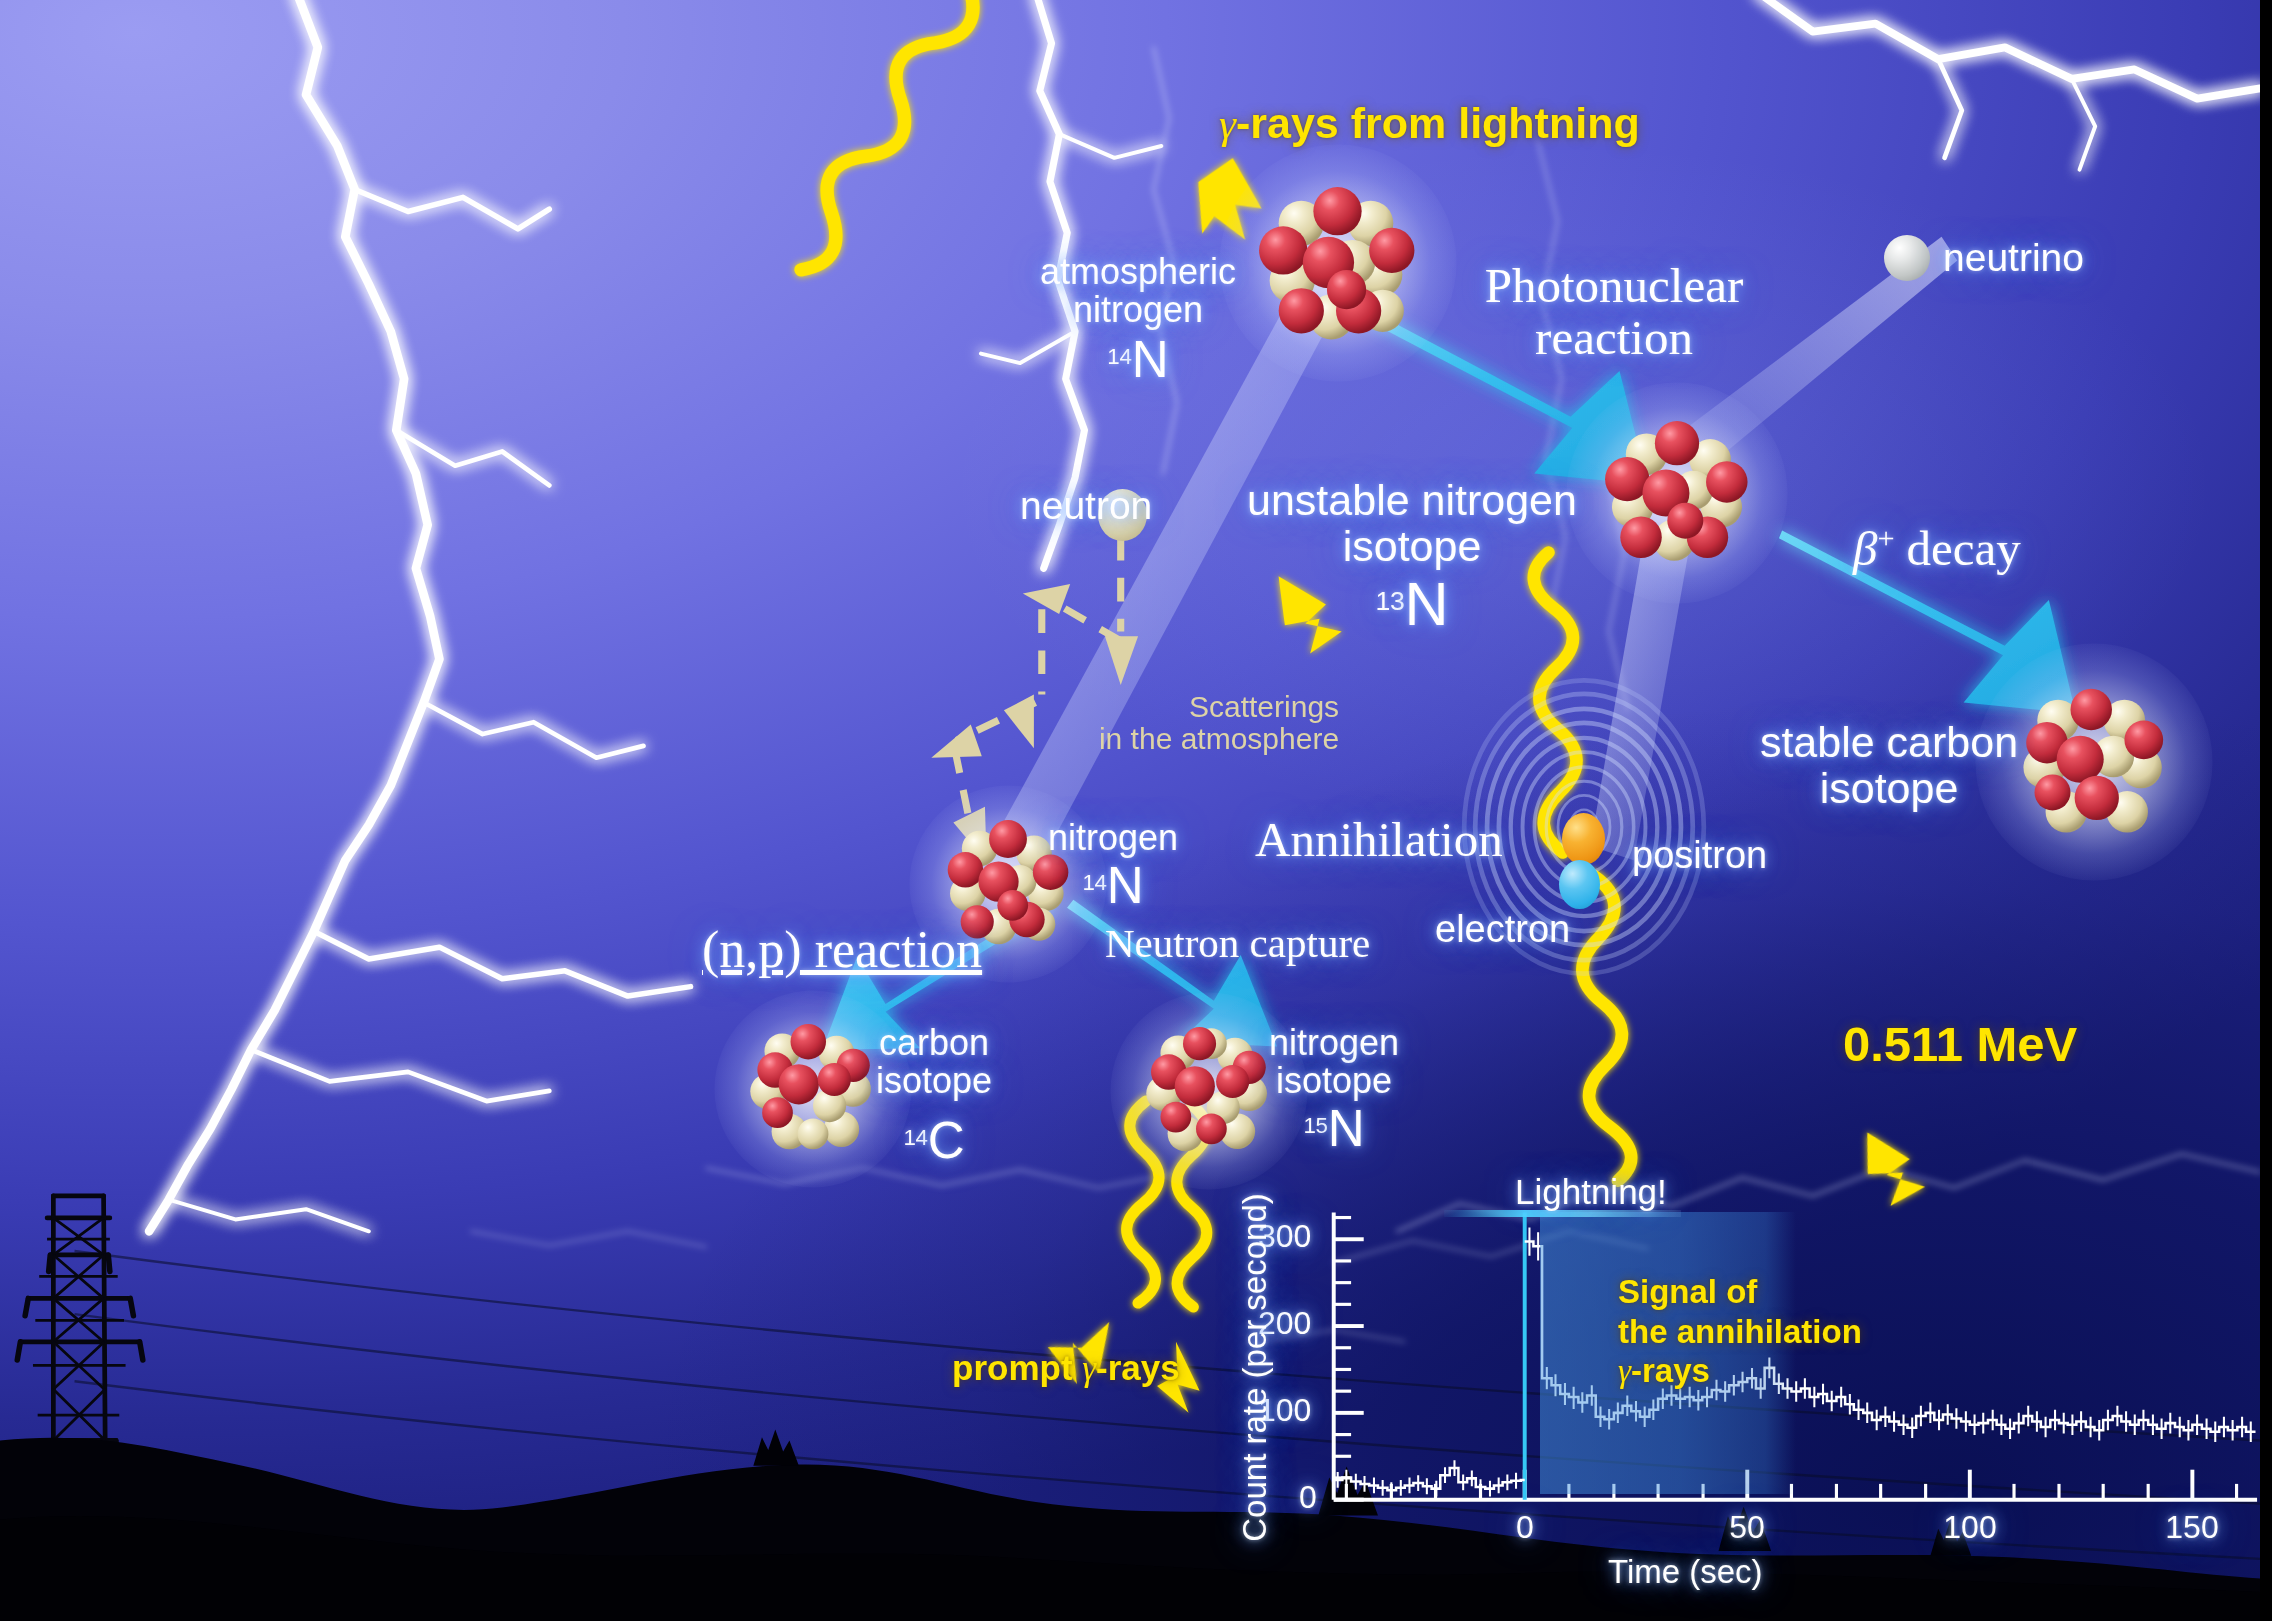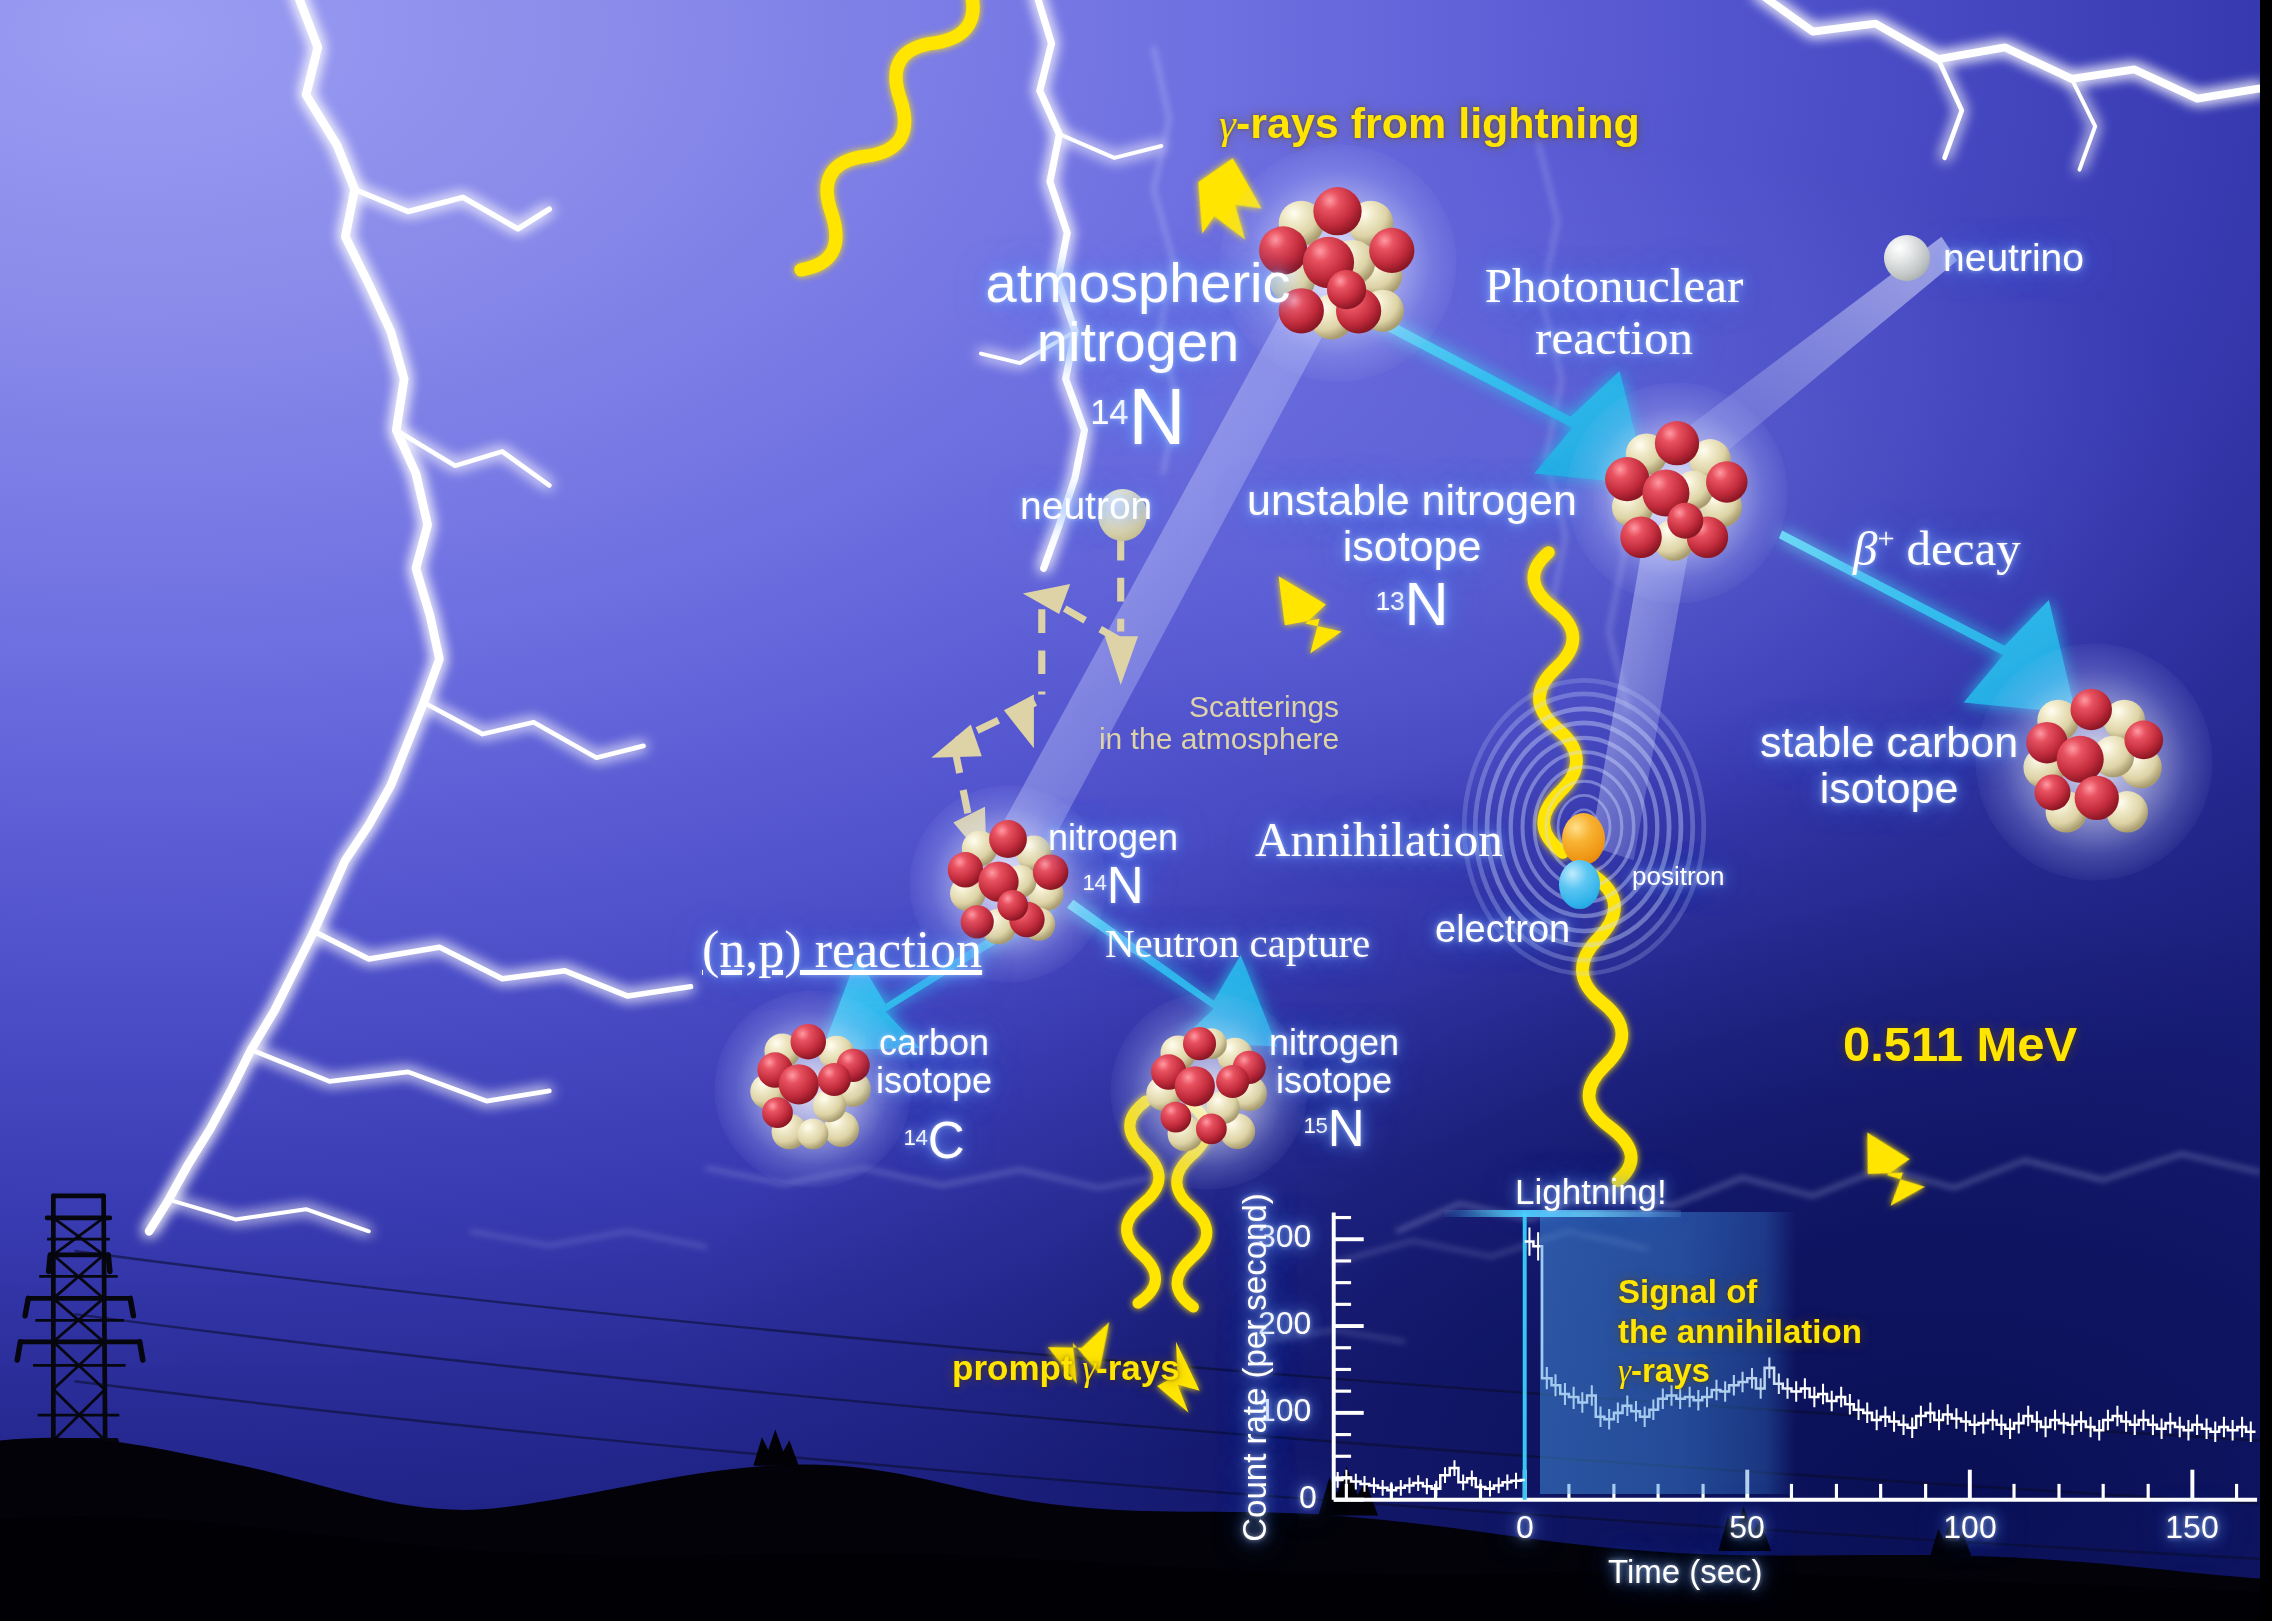--- a/index.html
+++ b/index.html
@@ -456,21 +456,21 @@
       </g>
     </svg>
   </div>
   <div class="particle p-positron" style="left:1562px; top:813px; width:43px; height:52px;"></div>
   <div class="particle p-electron" style="left:1559px; top:860px; width:41px; height:49px;"></div>
 
   <div class="lbl lbl-sans yel glow-y" style="left:1219px; top:101px; font-size:43px; font-weight:700;">
     <span class="lbl-serif" style="font-style:italic;font-weight:400;">γ</span>-rays from lightning
   </div>
 
-  <div class="lbl lbl-sans glow-w ctr" style="left:1138px; top:253px; font-size:56px; text-align:center;">
+  <div class="lbl lbl-sans glow-w ctr" style="left:1138px; top:253px; font-size:36px; text-align:center;">
     <div>atmospheric</div>
     <div>nitrogen</div>
     <div style="margin-top:3.2px;">
       <span class="sup">14</span><span class="elem">N</span>
     </div>
   </div>
 
   <div class="lbl lbl-serif glow-w ctr" style="left:1614px; top:260px; font-size:49px; text-align:center;">
     <div>Photonuclear</div>
     <div>reaction</div>
@@ -508,21 +508,21 @@
       <span class="sup">14</span><span class="elem">N</span>
     </div>
   </div>
 
   <div class="lbl lbl-serif glow-w" style="left:702px; top:922px; font-size:52px;text-decoration:underline;">(n,p) reaction</div>
 
   <div class="lbl lbl-serif glow-w" style="left:1105px; top:922px; font-size:41px;">Neutron capture</div>
 
   <div class="lbl lbl-serif glow-w" style="left:1255px; top:814px; font-size:49px;">Annihilation</div>
 
-  <div class="lbl lbl-sans glow-w" style="left:1632px; top:835px; font-size:26px;margin-top:28px;">positron</div>
+  <div class="lbl lbl-sans glow-w" style="left:1632px; top:835px; font-size:38px;">positron</div>
 
   <div class="lbl lbl-sans glow-w" style="left:1435px; top:909px; font-size:38px;">electron</div>
 
   <div class="lbl lbl-sans glow-w" style="left:876px; top:1024px; font-size:36px; text-align:center;">
     <div>carbon</div>
     <div>isotope</div>
     <div style="margin-top:14px;">
       <span class="sup">14</span><span class="elem">C</span>
     </div>
   </div>

